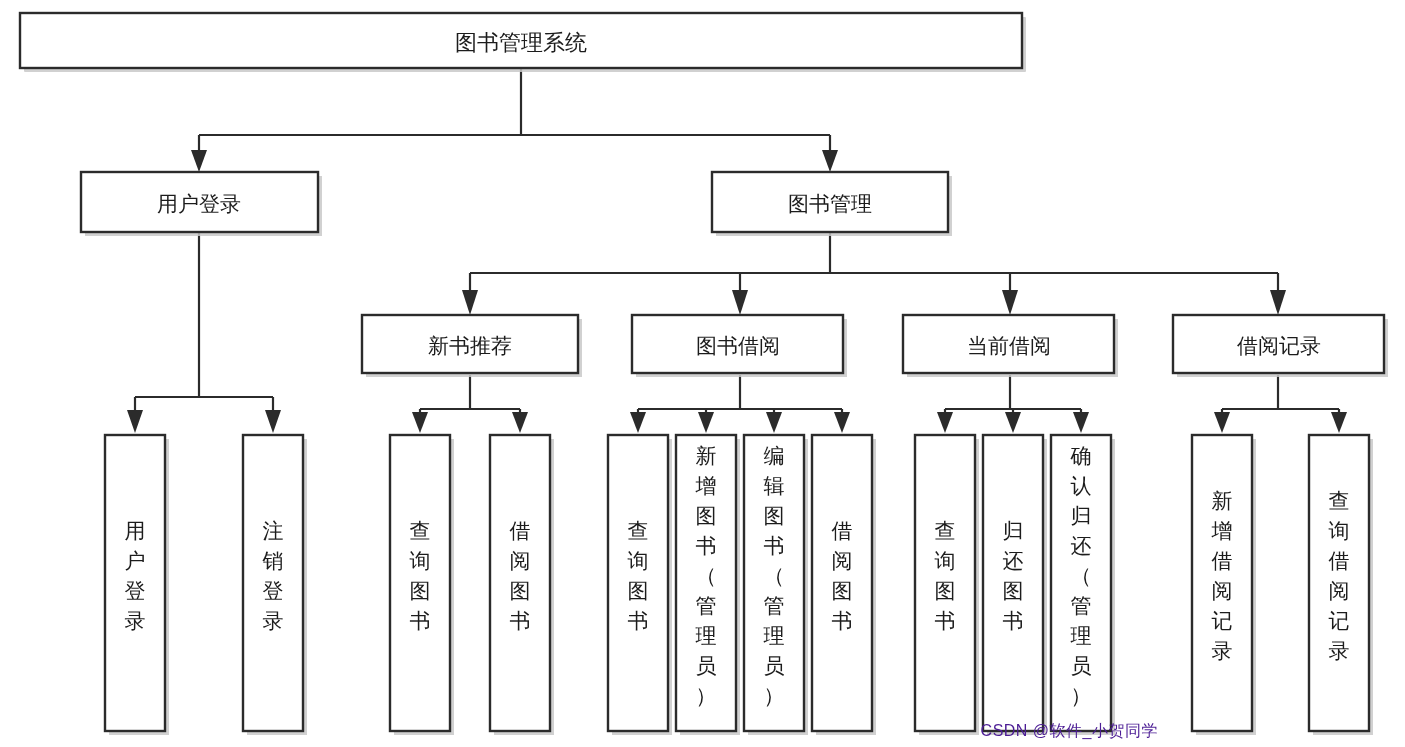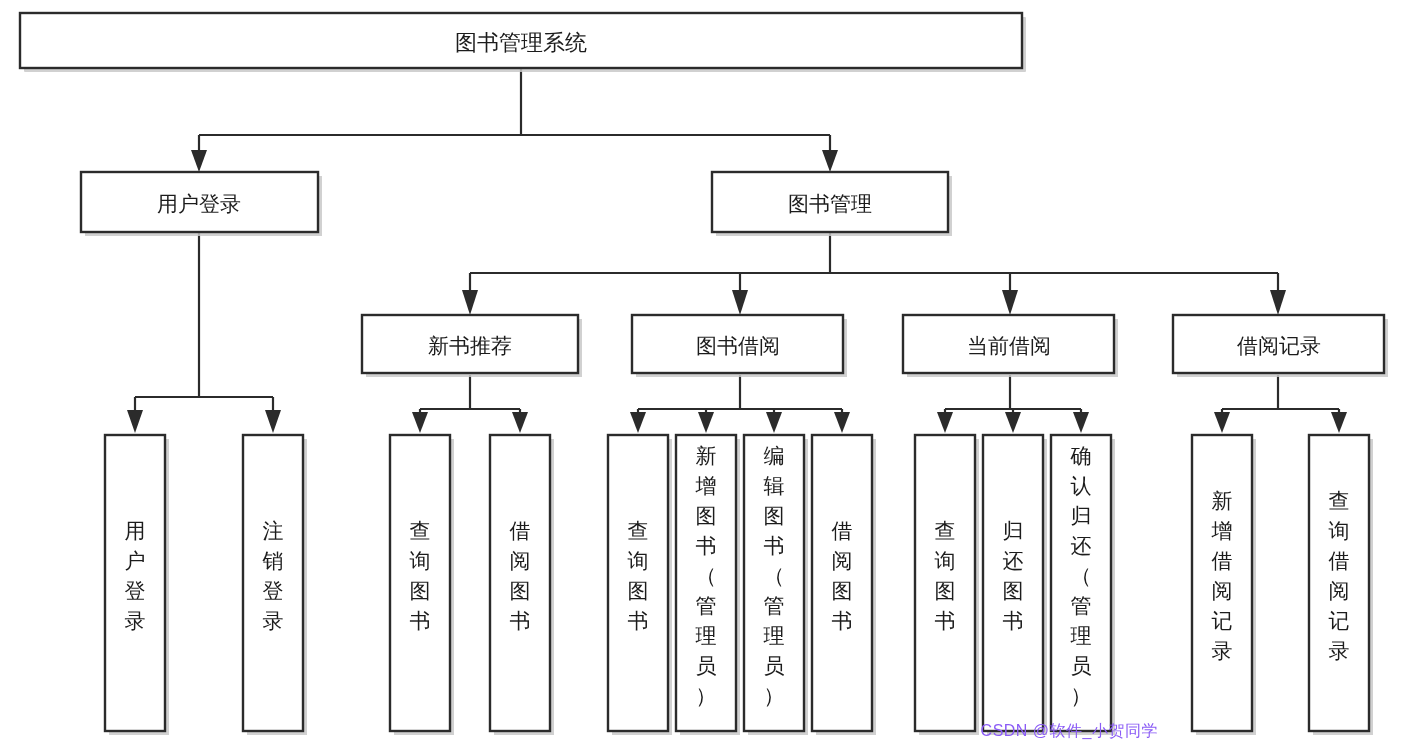--- a/index.html
+++ b/index.html
@@ -58,21 +58,21 @@
     fill: #1c1c1c;
     font-size: 21px;
     text-anchor: middle;
   }
   .watermark {
     position: absolute;
     right: 8px;
     bottom: 5px;
     font-family: "Liberation Sans", "DejaVu Sans", sans-serif;
     font-size: 16px;
-    color: #8b5cf6;
+    color: #4c1d95;
     letter-spacing: 0.5px;
     white-space: nowrap;
     user-select: none;
   }
 </style>
 </head>
 <body>
 
 <div id="diagram-root">
 

